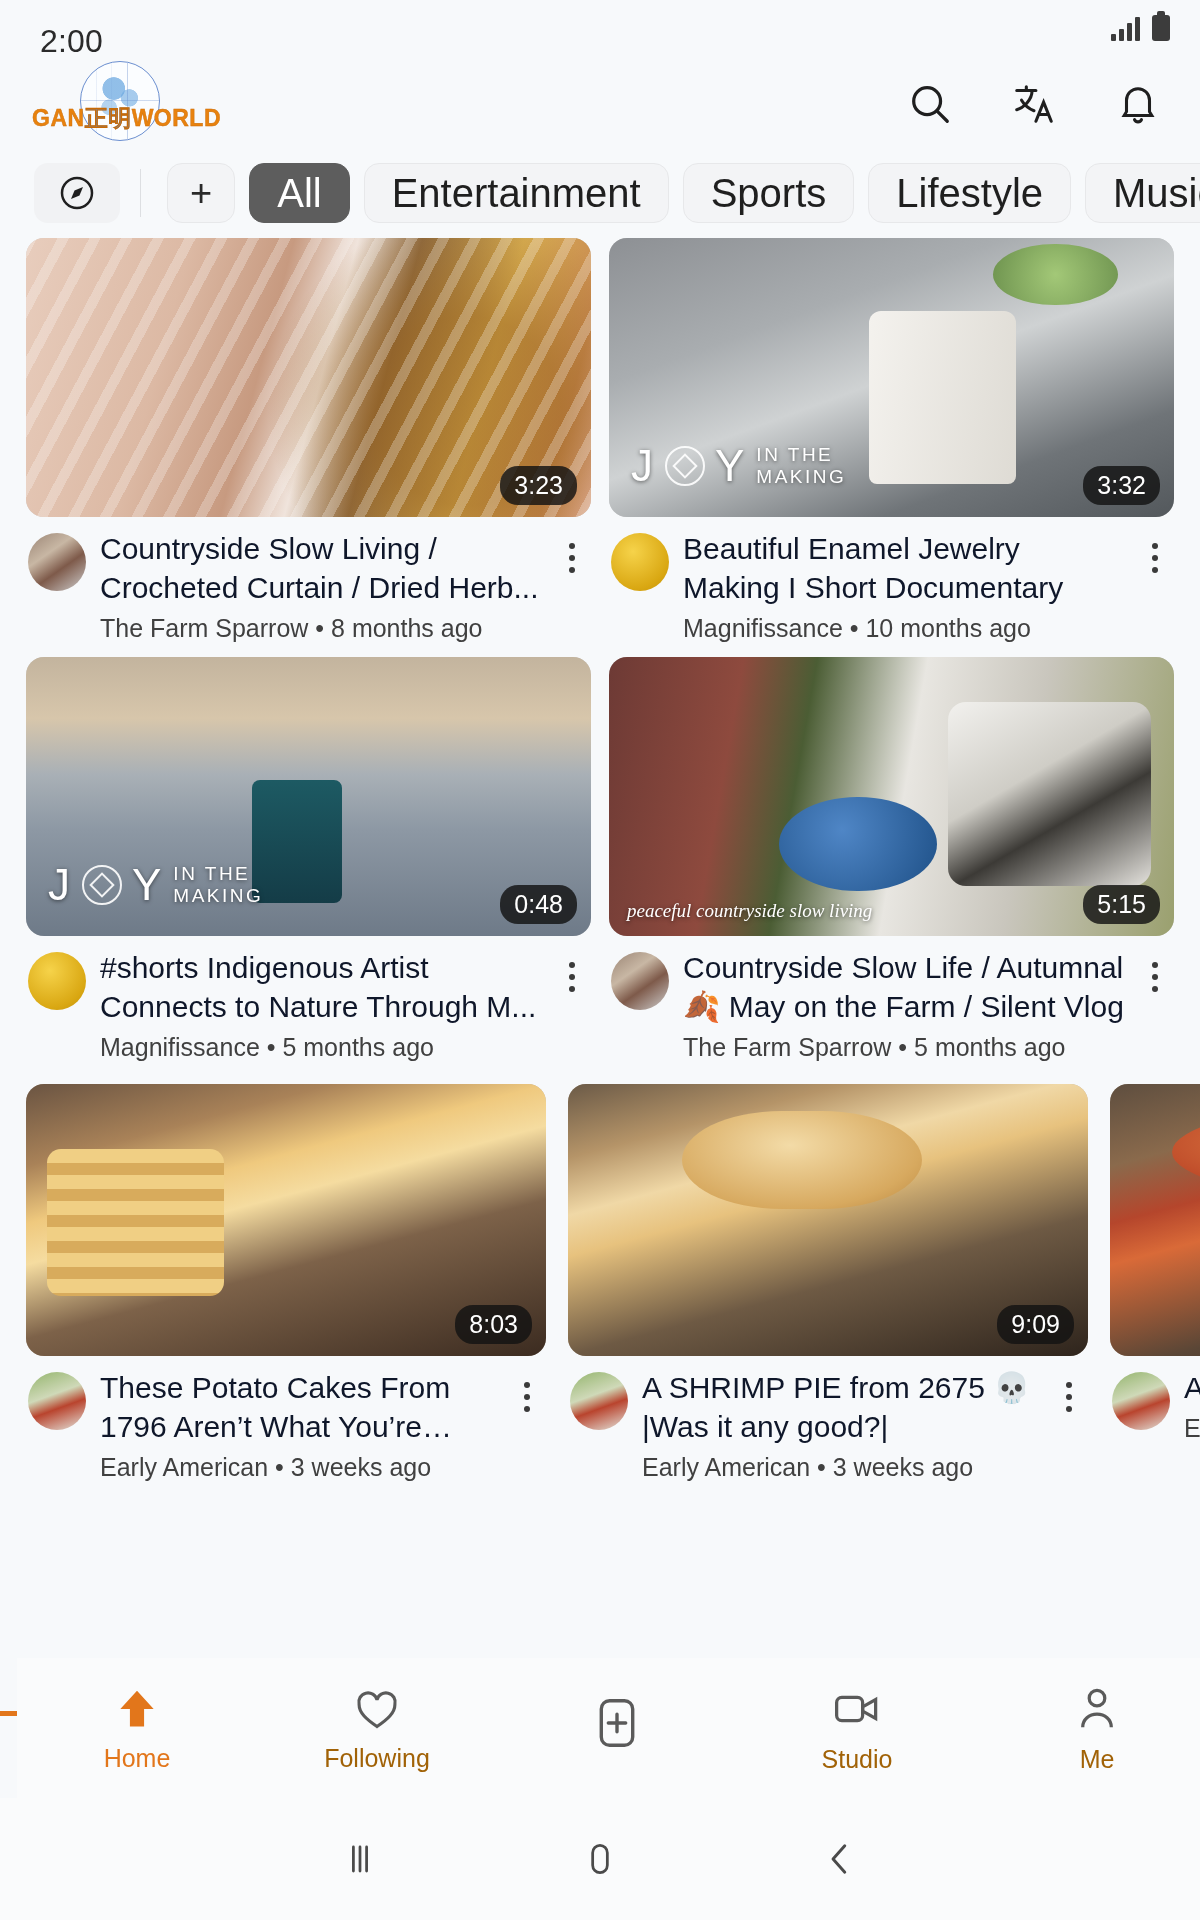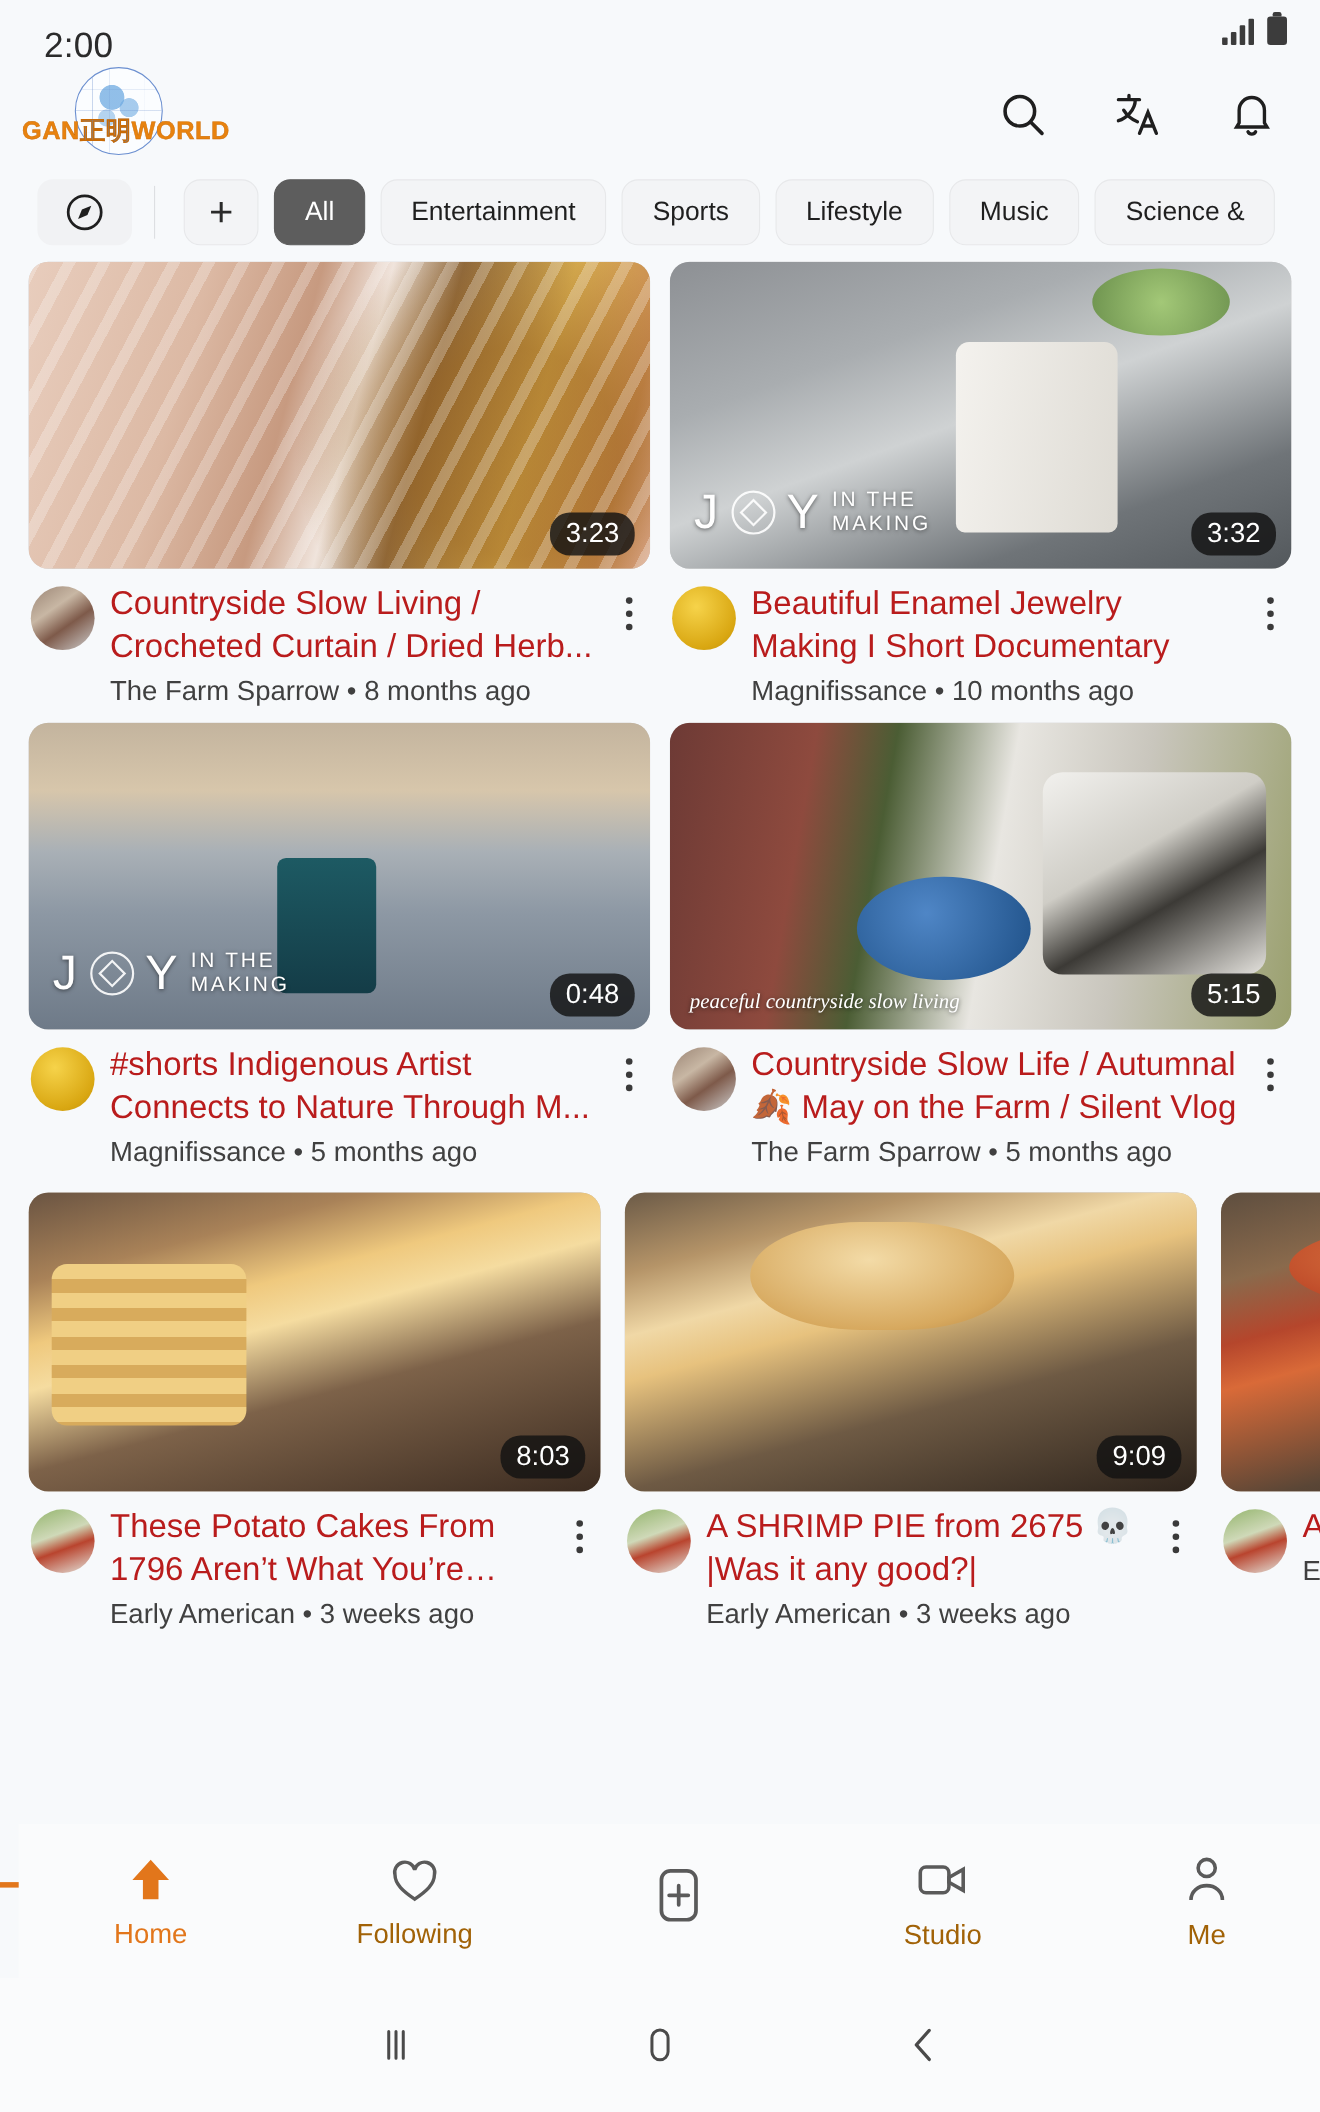--- a/index.html
+++ b/index.html
@@ -24,21 +24,21 @@
   .sig i:nth-child(2) { height: 12px; }
   .sig i:nth-child(3) { height: 18px; }
   .sig i:nth-child(4) { height: 24px; }
   .batt { width: 18px; height: 26px; border-radius: 3px; background: #3c3c3c; position: relative; }
   .batt::before { content:""; position:absolute; top:-4px; left:5px; width:8px; height:4px;
     background:#3c3c3c; border-radius:2px 2px 0 0; }
 
   
   .appbar {
     height: 96px; display: flex; align-items: center;
-    justify-content: space-between; padding: 0 36px 0 20px;
+    justify-content: space-between; padding: 0 36px 0 32px;
   }
   .brand { position: relative; width: 190px; height: 90px; }
   .globe {
     position: absolute; left: 48px; top: 2px; width: 80px; height: 80px;
     border-radius: 50%; border: 1.5px solid #6b8fd0;
     background:
       radial-gradient(circle at 42% 34%, rgba(110,170,225,.75) 0 16%, transparent 17%),
       radial-gradient(circle at 62% 46%, rgba(110,170,225,.6) 0 13%, transparent 14%),
       radial-gradient(circle at 36% 58%, rgba(110,170,225,.5) 0 11%, transparent 12%),
       #fbfdff;
@@ -71,21 +71,21 @@
   }
   .compass-btn {
     flex: 0 0 auto; width: 86px; height: 60px; border-radius: 14px;
     background: #f1f2f4; display: flex; align-items: center; justify-content: center;
   }
   .chip-div { flex: 0 0 auto; width: 1px; height: 48px; background: #dddfe2; margin: 0 12px 0 6px; }
   .chip {
     flex: 0 0 auto; height: 60px; padding: 0 27px; border-radius: 15px;
     background: #f3f4f6; border: 1px solid #e7e8ea;
     display: flex; align-items: center; justify-content: center;
-    font-size: 24px; color: #1f1f1f; white-space: nowrap;
+    font-size: 40px; color: #1f1f1f; white-space: nowrap;
   }
   .chip.plus { padding: 0 22px; font-size: 38px; color: #2a2a2a; }
   .chip.active { background: #5d5d5d; border-color: #5d5d5d; color: #fff; }
 
   
   .feed { padding: 0 26px; }
   .grid { display: flex; gap: 18px; }
   .col { flex: 1 1 0; min-width: 0; }
   .card { margin-bottom: 14px; }
   .thumb {
@@ -116,21 +116,21 @@
   .meta { display: flex; padding: 12px 2px 0 2px; gap: 14px; }
   .avatar {
     flex: 0 0 auto; width: 58px; height: 58px; border-radius: 50%;
     background: #b7b7b7; overflow: hidden; margin-top: 4px;
   }
   .avatar.gold { background: radial-gradient(circle at 38% 32%, #f6d34a, #d9a712 70%, #c08f09); }
   .avatar.farm { background: linear-gradient(145deg,#9a8474 0%,#c8b7a4 35%,#7e5a4a 60%,#cfcfcf 100%); }
   .avatar.ea   { background: linear-gradient(160deg,#93b46c 0%,#cfd9b8 40%,#b9442e 60%,#e4e7df 100%); }
   .meta-text { flex: 1 1 auto; min-width: 0; }
   .vtitle {
-    font-size: 30px; line-height: 1.3; color: #b91c1c; font-weight: 400;
+    font-size: 30px; line-height: 1.3; color: #0f172a; font-weight: 400;
     display: -webkit-box; -webkit-line-clamp: 2; -webkit-box-orient: vertical;
     overflow: hidden; word-break: break-word;
   }
   .vsub { font-size: 25px; color: #404040; margin-top: 7px; white-space: nowrap;
     overflow: hidden; text-overflow: ellipsis; }
   .kebab { flex: 0 0 auto; width: 34px; display: flex; flex-direction: column;
     align-items: center; gap: 6px; padding-top: 14px; }
   .kebab i { width: 6px; height: 6px; border-radius: 50%; background: #3a3a3a; display: block; }
 
   

